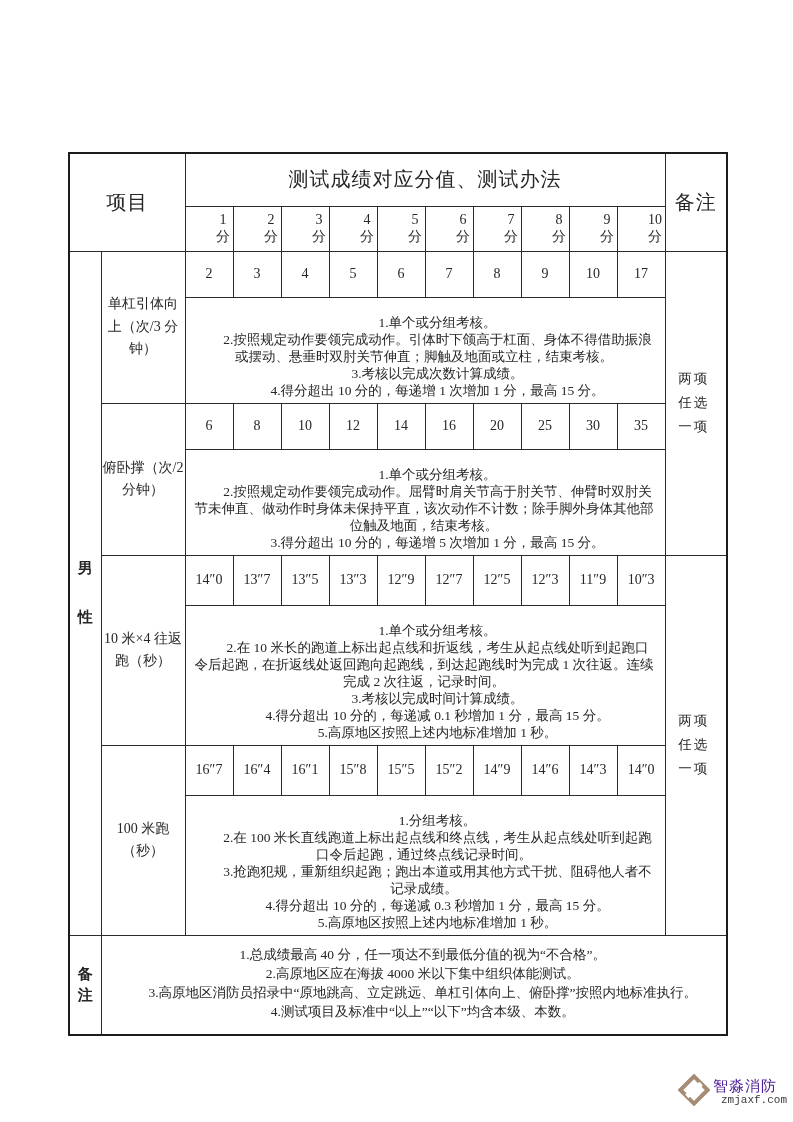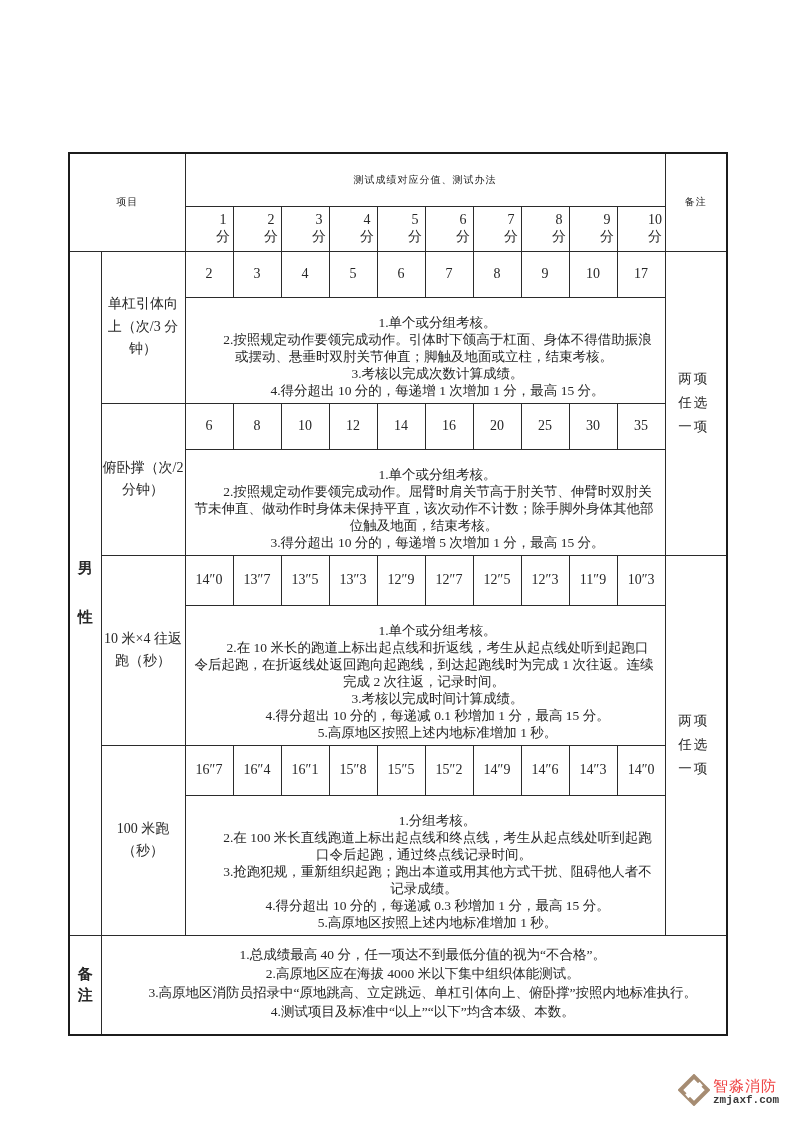--- a/index.html
+++ b/index.html
@@ -18,21 +18,21 @@
     table-layout: fixed;
     border: 2px solid #1c1c1c;
   }
   table.sheet td, table.sheet th {
     border: 1px solid #2b2b2b;
     vertical-align: middle;
     text-align: center;
     font-weight: normal;
     overflow: hidden;
   }
-  .hdr { font-weight: bold; font-size: 10px; letter-spacing: 1px; }
+  .hdr { font-weight: bold; font-size: 20px; letter-spacing: 1px; }
   .score-col { font-weight: bold; font-size: 14px; padding-left: 28px; }
   .item-cell { font-weight: bold; font-size: 14px; line-height: 1.6; padding: 2px 0; }
   .val-cell { font-size: 14px; }
   .methods {
     text-align: left;
     font-size: 13.5px;
     line-height: 17px;
     padding: 16px 10px 4px 8px;
   }
   .methods p { text-indent: 2em; }
@@ -50,24 +50,24 @@
   }
   .notes {
     text-align: left; font-size: 13.5px; line-height: 19px;
     padding: 2px 10px 6px 28px;
   }
   .logo {
     position: absolute; left: 678px; top: 1074px;
     display: flex; align-items: center; gap: 3px;
   }
   .logo-text { display: flex; flex-direction: column; line-height: 1.1; }
-  .logo-name { font-size: 15px; color: #ef4444; letter-spacing: 1px; }
+  .logo-name { font-size: 15px; color: #4c1d95; letter-spacing: 1px; }
   .logo-domain {
     font-family: "Liberation Mono", "DejaVu Sans Mono", monospace;
-    font-size: 11px; font-weight: bold; color: #3a3a3a;
+    font-size: 11px; font-weight: normal; color: #3a3a3a; margin-left: 8px;
   }
 </style>
 </head>
 <body>
 
 <table class="sheet">
   <colgroup>
     <col style="width:32px">
       <col style="width:84px">
     <col style="width:48px">

